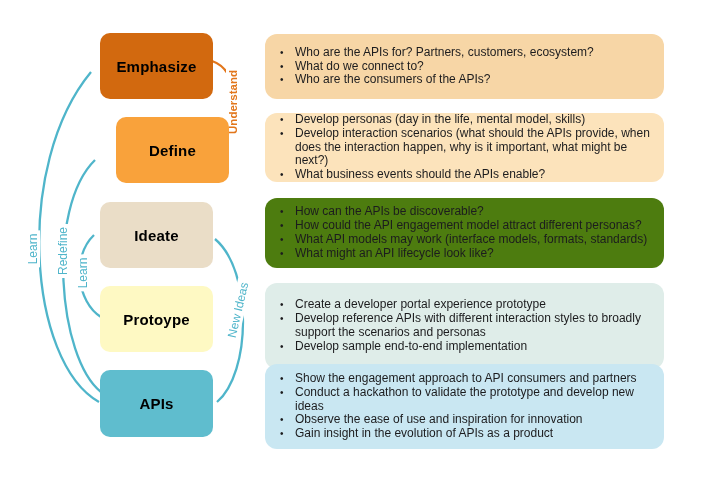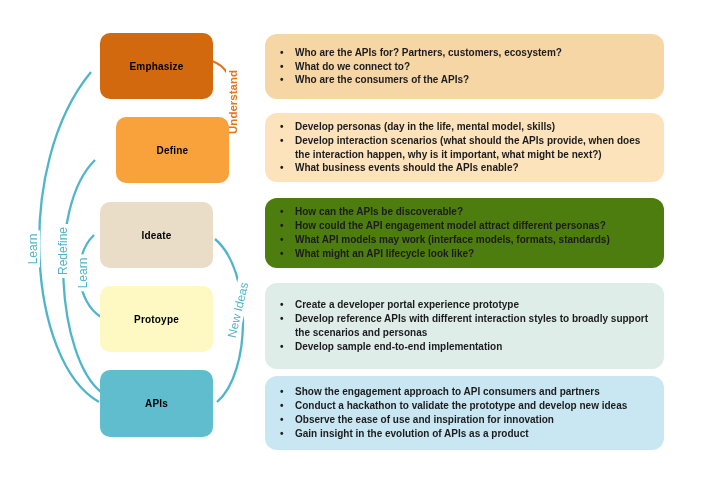--- a/index.html
+++ b/index.html
@@ -8,30 +8,30 @@
     font-family:"Liberation Sans","DejaVu Sans",sans-serif;
   }
   .arrow-layer{position:absolute;left:0;top:0;width:720px;height:494px;pointer-events:none;}
   .arrow-layer path{fill:none;stroke-width:2.3px;}
 
   .stage-box{
     position:absolute;left:100px;width:113px;border-radius:10px;
     display:flex;align-items:center;justify-content:center;
   }
   .stage-box .stage-label{
-    font-size:10px;font-weight:bold;color:#000000;letter-spacing:.2px;
+    font-size:15px;font-weight:bold;color:#000000;letter-spacing:.2px;
   }
   .panel{
     position:absolute;left:265px;width:399px;border-radius:12px;
     display:flex;flex-direction:column;justify-content:center;
     box-sizing:border-box;padding:4px 12px;
   }
   .panel ul{margin:0;padding:0;list-style:none;}
   .panel li{
-    position:relative;padding-left:18px;font-size:10px;line-height:13.8px;color:#1c1c1e;font-weight:bold;
+    position:relative;padding-left:18px;font-size:12px;line-height:13.8px;color:#1c1c1e;
   }
   .panel li::before{
     content:"\2022";position:absolute;left:3px;top:0;font-size:10px;color:#1c1c1e;
   }
   .arrow-label{
     position:absolute;transform:translate(-50%,-50%) rotate(-90deg);
     background:#ffffff;padding:1px 3px;white-space:nowrap;
     font-size:12px;line-height:12px;
   }
   .arrow-label.orange{font-weight:bold;font-size:11.5px;}
@@ -102,21 +102,21 @@
         <li>What might an API lifecycle look like?</li>
       </ul>
   </div>
   <div class="panel" style="top: 283px; height: 86px; background: rgb(223, 237, 233);">
     <ul>
         <li>Create a developer portal experience prototype</li>
         <li>Develop reference APIs with different interaction styles to broadly support the scenarios and personas</li>
         <li>Develop sample end-to-end implementation</li>
       </ul>
   </div>
-  <div class="panel" style="top: 376px; height: 74px; background: rgb(201, 231, 242);">
+  <div class="panel" style="top: 364px; height: 85px; background: rgb(201, 231, 242);">
     <ul>
         <li>Show the engagement approach to API consumers and partners</li>
         <li>Conduct a hackathon to validate the prototype and develop new ideas</li>
         <li>Observe the ease of use and inspiration for innovation</li>
         <li>Gain insight in the evolution of APIs as a product</li>
       </ul>
   </div>
 
 </div>
 

